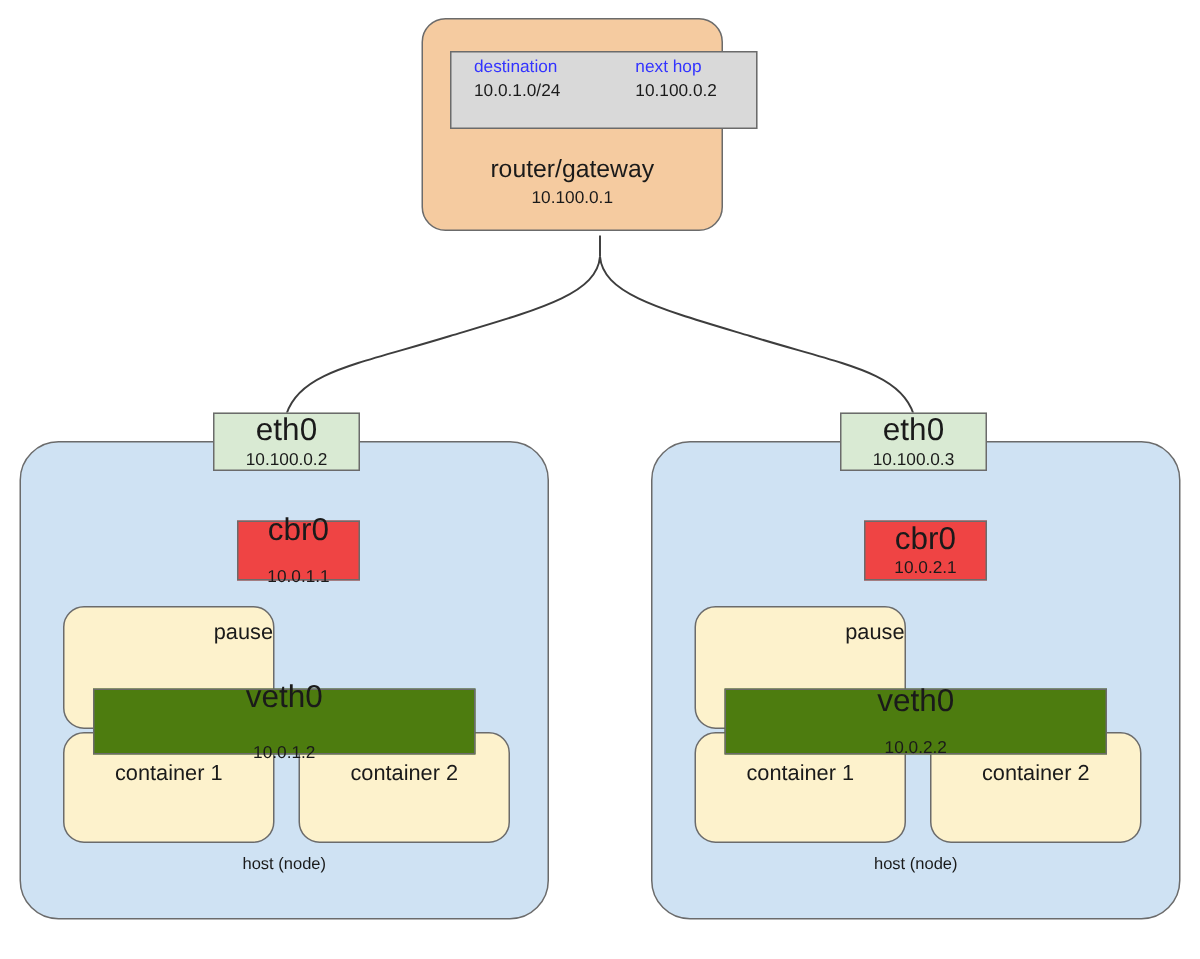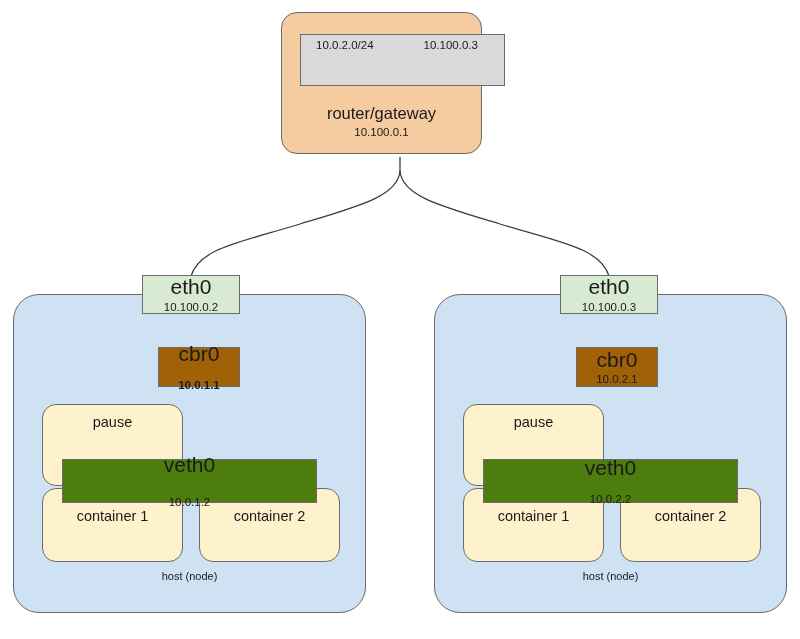--- a/index.html
+++ b/index.html
@@ -16,28 +16,28 @@
   .rtable table{border-collapse:collapse;margin:3px 0 0 15px;}
   .rtable td{font-size:11.5px;padding:0 0 1px 0;line-height:1.28;white-space:nowrap;}
   .rtable td.c2{padding-left:50px;}
   .rtable td.hdr{color:#3333ff;}
 
   .host{position:absolute;background:#cfe2f3;border:1.4px solid #6b6b6b;
         border-radius:26px;box-sizing:border-box;}
   .hostlabel{position:absolute;text-align:center;font-size:11px;}
 
   .eth{background:#d9ead3;border:1.4px solid #6b6b6b;}
-  .cbr{background:#a16207;border:1.4px solid #6b6b6b;}
+  .cbr{background:#ef4444;border:1.4px solid #6b6b6b;}
   .veth{background:#4d7c0f;border:1.4px solid #6b6b6b;}
   .pod{background:#fdf2cc;border:1.4px solid #6b6b6b;border-radius:14px;}
 
   .t-main{font-size:21px;}
   .t-sub{font-size:11.5px;}
   .pod .t-main{font-size:14.5px;}
-  .podtop{justify-content:flex-start;padding-top:9px;}
+  .podtop{justify-content:flex-start;padding-top:9px;align-items:flex-end;}
   .podbot{padding-bottom:18px;}
 </style>
 </head>
 <body>
 
 <div id="stage">
 
   <svg class="lines" viewBox="0 0 800 639">
     <defs>
       <marker id="ah" markerWidth="8" markerHeight="8" refX="4.2" refY="3" orient="auto">
@@ -60,23 +60,27 @@
 
   <div class="box router" style="left:281px;top:12px;width:201px;height:142px;justify-content:center;">
     <div style="height:74px"></div>
     <div class="t-main" style="font-size:16.5px;margin-top:3px;">router/gateway</div>
     <div class="t-sub" style="margin-top:3px;">10.100.0.1</div>
   </div>
 
   <div class="rtable" style="left:300px;top:34px;width:205px;height:52px;">
     <table>
       <tbody>
+          <tr>
+        <td class="hdr">destination</td>
+        <td class="hdr c2">next hop</td>
+      </tr>
       <tr>
-        <td>10.0.2.0/24</td>
-        <td class="c2">10.100.0.3</td>
+        <td>10.0.1.0/24</td>
+        <td class="c2">10.100.0.2</td>
       </tr>
     </tbody>
       </table>
   </div>
 
   <div class="host" style="left:13px;top:294px;width:353px;height:319px;"></div>
 
   <div class="box pod podtop" style="left:42px;top:404px;width:141px;height:82px;">
     <div class="t-main">pause</div>
   </div>
@@ -87,21 +91,21 @@
     <div class="t-main">container 2</div>
   </div>
 
   <div class="box veth" style="left:62px;top:459px;width:255px;height:44px;">
     <div class="t-main">veth0</div>
     <div class="t-sub" style="margin-top:20px;">10.0.1.2</div>
   </div>
 
   <div class="box cbr" style="left:158px;top:347px;width:82px;height:40px;">
     <div class="t-main">cbr0</div>
-    <div class="t-sub" style="margin-top:14px;font-weight:bold;">10.0.1.1</div>
+    <div class="t-sub" style="margin-top:14px;">10.0.1.1</div>
   </div>
 
   <div class="box eth" style="left:142px;top:275px;width:98px;height:39px;">
     <div class="t-main">eth0</div>
     <div class="t-sub" style="margin-top:2px;">10.100.0.2</div>
   </div>
 
   <div class="hostlabel" style="left:13px;top:570px;width:353px;">host (node)</div>
 
   <div class="host" style="left:434px;top:294px;width:353px;height:319px;"></div>

